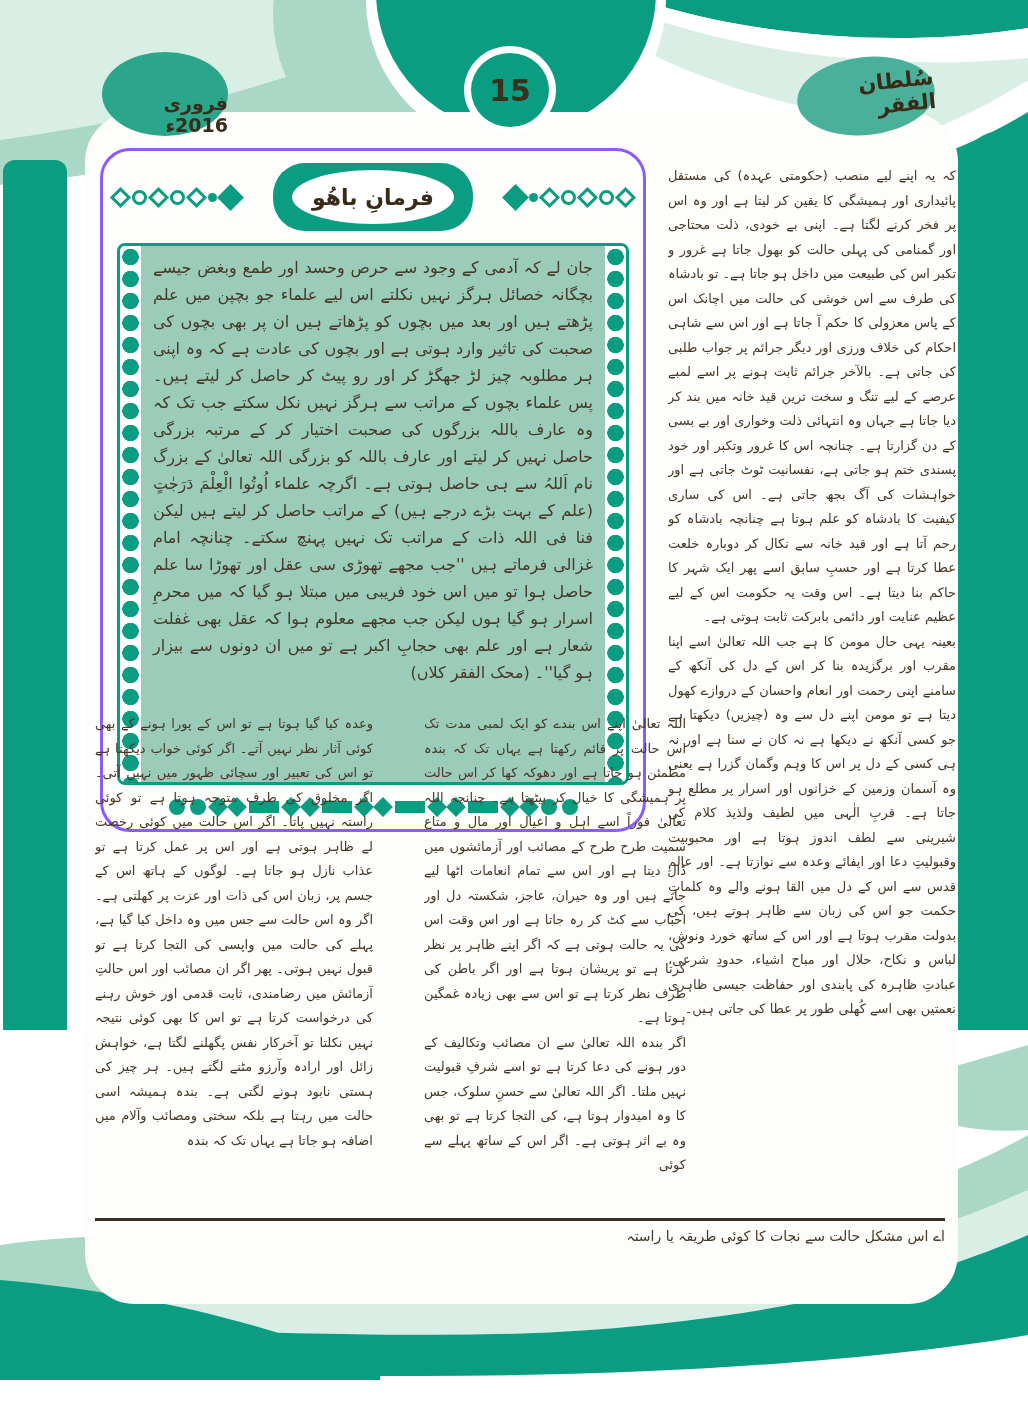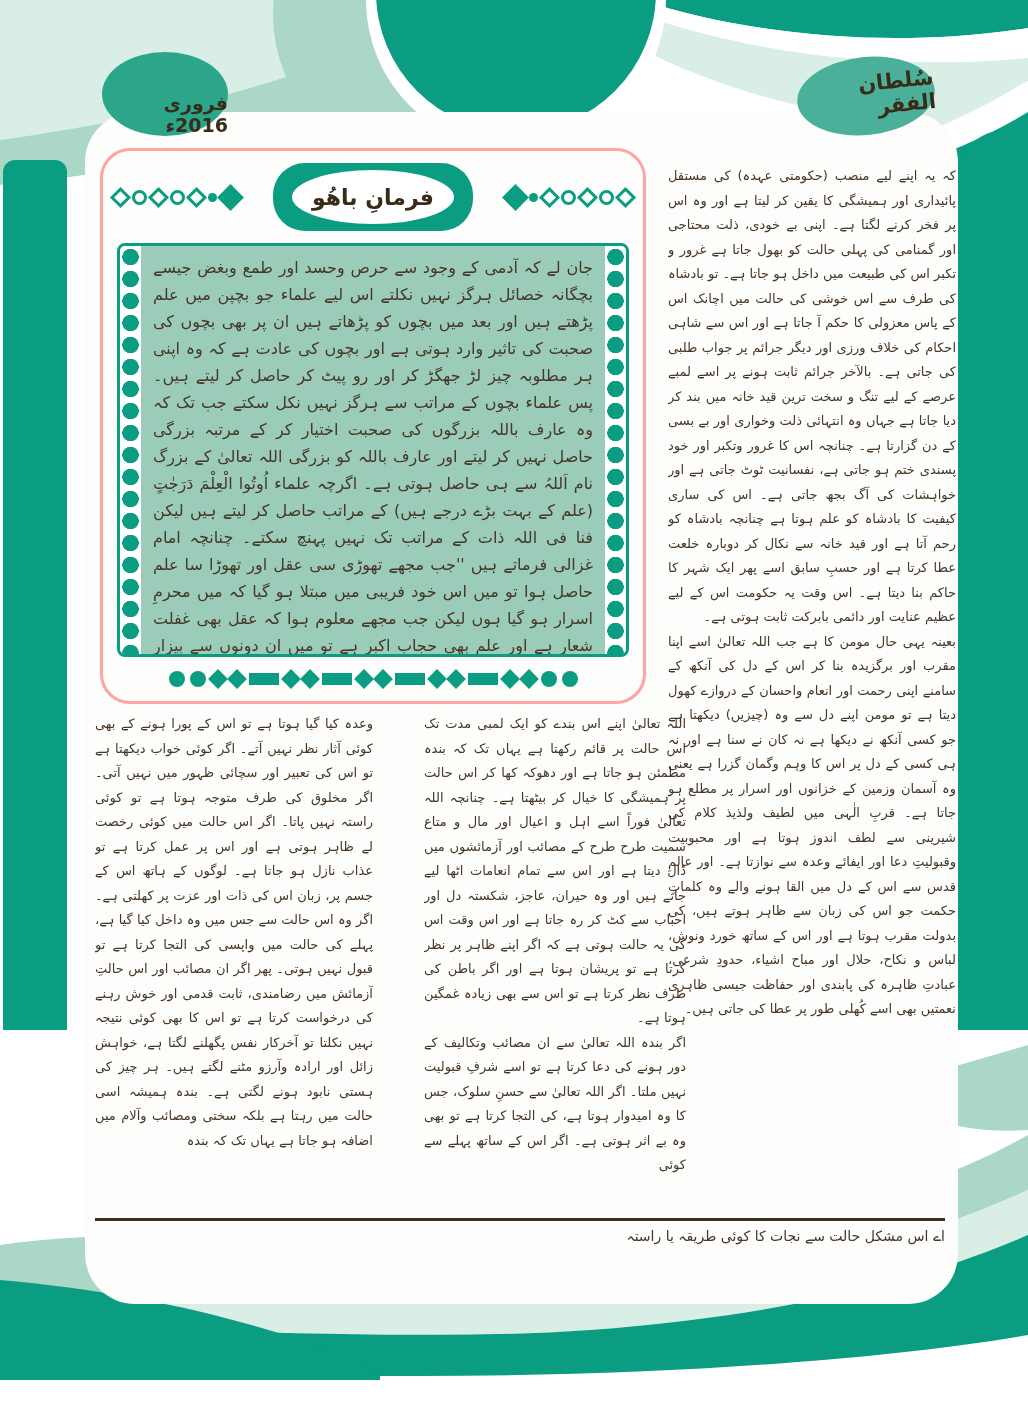--- a/index.html
+++ b/index.html
@@ -15,21 +15,21 @@
   .date-badge{left:102px;top:52px;width:126px;height:84px;border-radius:50%;background:#2ba68b;
               display:flex;align-items:flex-end;justify-content:center;z-index:5;}
   .date-badge span{font-size:19px;font-weight:bold;color:#3a2c1a;direction:rtl;}
   .page-num{left:464px;top:46px;width:92px;height:88px;border-radius:50%;background:#0a9d82;
             border:7px solid #ffffff;box-sizing:border-box;display:flex;align-items:center;justify-content:center;z-index:5;}
   .page-num span{font-size:30px;font-weight:bold;color:#3e2e1c;}
   .logo-badge{left:797px;top:57px;width:138px;height:78px;border-radius:50%;background:#4bb09a;
               display:flex;align-items:center;justify-content:center;transform:rotate(-6deg);z-index:5;}
   .logo-badge span{font-size:21px;font-weight:bold;color:#3a2a18;direction:rtl;}
   
-  .feature-box{left:15px;top:36px;width:546px;height:556px;border:3px solid #fca5a5;border-radius:30px;
+  .feature-box{left:15px;top:36px;width:546px;height:684px;border:3px solid #8b5cf6;border-radius:30px;
                box-sizing:border-box;background:#fdfdfb;display:flex;flex-direction:column;}
   .title-row{height:92px;display:flex;align-items:center;justify-content:space-between;padding:0 10px;}
   .orn-group{display:flex;align-items:center;gap:4px;}
   .orn-d{width:15px;height:15px;border:3px solid #0a9d82;transform:rotate(45deg);box-sizing:border-box;}
   .orn-o{width:15px;height:15px;border:3px solid #0a9d82;border-radius:50%;box-sizing:border-box;}
   .orn-dot{width:9px;height:9px;background:#0a9d82;border-radius:50%;}
   .orn-solid{width:19px;height:19px;background:#0a9d82;transform:rotate(45deg);}
   .title-badge{width:200px;height:68px;background:#0a9d82;border-radius:32px;flex-shrink:0;
                display:flex;align-items:center;justify-content:center;}
   .title-oval{width:162px;height:54px;background:#ffffff;border-radius:50%;
@@ -159,17 +159,20 @@
       <p>وعدہ کیا گیا ہوتا ہے تو اس کے پورا ہونے کے بھی کوئی آثار نظر نہیں آتے۔ اگر کوئی خواب دیکھتا ہے تو اس کی تعبیر اور سچائی ظہور میں نہیں آتی۔ اگر مخلوق کی طرف متوجہ ہوتا ہے تو کوئی راستہ نہیں پاتا۔ اگر اس حالت میں کوئی رخصت لے ظاہر ہوتی ہے اور اس پر عمل کرتا ہے تو عذاب نازل ہو جاتا ہے۔ لوگوں کے ہاتھ اس کے جسم پر، زبان اس کی ذات اور عزت پر کھلتی ہے۔ اگر وہ اس حالت سے جس میں وہ داخل کیا گیا ہے، پہلے کی حالت میں واپسی کی التجا کرتا ہے تو قبول نہیں ہوتی۔ پھر اگر ان مصائب اور اس حالتِ آزمائش میں رضامندی، ثابت قدمی اور خوش رہنے کی درخواست کرتا ہے تو اس کا بھی کوئی نتیجہ نہیں نکلتا تو آخرکار نفس پگھلنے لگتا ہے، خواہش زائل اور ارادہ وآرزو مٹنے لگتے ہیں۔ ہر چیز کی ہستی نابود ہونے لگتی ہے۔ بندہ ہمیشہ اسی حالت میں رہتا ہے بلکہ سختی ومصائب وآلام میں اضافہ ہو جاتا ہے یہاں تک کہ بندہ</p>
     </div>
 
     <div class="layer footer-rule"></div>
     <div class="layer footer-note">اے اس مشکل حالت سے نجات کا کوئی طریقہ یا راستہ</div>
   </div>
 
   <div class="layer date-badge">
     <span>فروری 2016ء</span>
   </div>
+  <div class="layer page-num">
+    <span>15</span>
+  </div>
   <div class="layer logo-badge">
     <span>سُلطان الفقر</span>
   </div>
 
 </div>
 
 </body></html>

